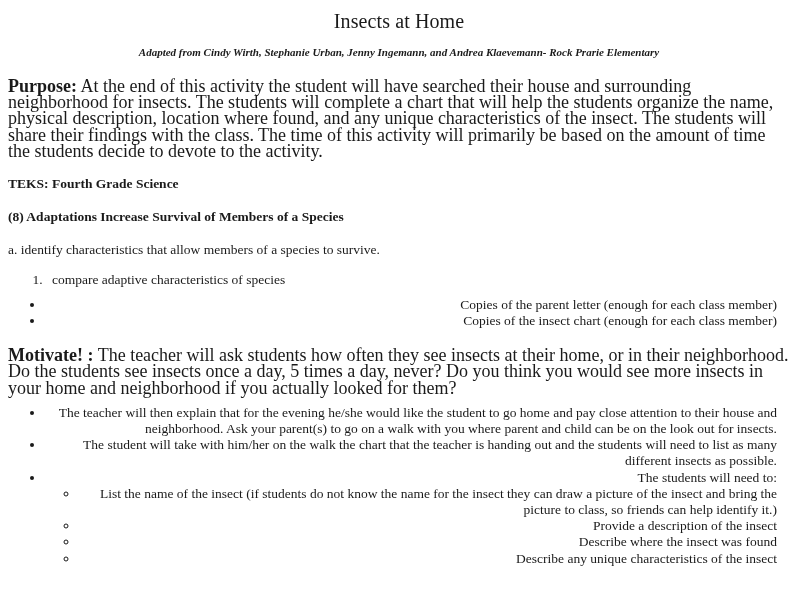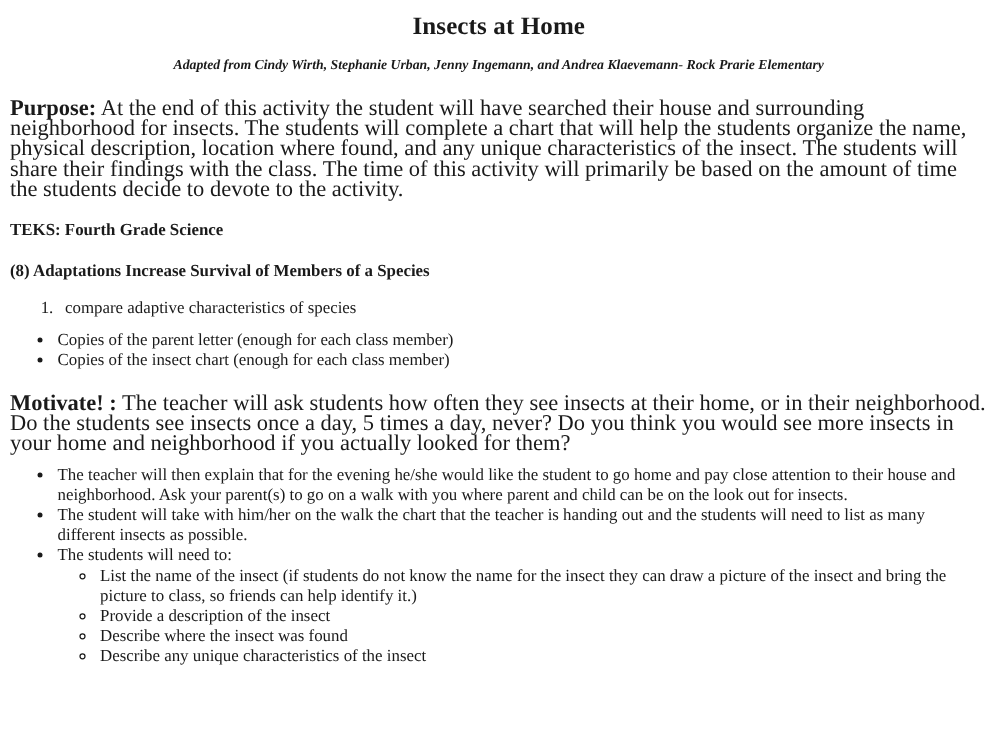--- a/index.html
+++ b/index.html
@@ -19,21 +19,21 @@
 
   .page {
     box-sizing: border-box;
     width: 800px;
     padding: 4px 10px 0 8px;
   }
 
   .doc-title {
     text-align: center;
     font-size: 20px;
-    font-weight: bold;
+    font-weight: normal;
     line-height: 26px;
     margin: 4px 0 0 0;
     letter-spacing: 0.1px;
   }
 
   .doc-subtitle {
     text-align: center;
     font-size: 11px;
     font-weight: bold;
     font-style: italic;
@@ -78,20 +78,21 @@
   ul.disc-list {
     list-style-type: disc;
     margin: 9px 0 0 0;
     padding-left: 37px;
     font-size: 13.5px;
     line-height: 16.2px;
   }
   ul.disc-list > li {
     margin: 0 13px 0 0;
     padding-left: 1px;
+    text-align: right;
   }
 
   ul.circle-list {
     list-style-type: circle;
     margin: 0;
     padding-left: 33px;
     font-size: 13.5px;
     line-height: 16.2px;
   }
   ul.circle-list > li {
@@ -107,20 +108,21 @@
   <h1 class="doc-title">Insects at Home</h1>
 
   <div class="doc-subtitle">Adapted from Cindy Wirth, Stephanie Urban, Jenny Ingemann, and Andrea Klaevemann- Rock Prarie Elementary</div>
 
   <p class="body-para"><b>Purpose:</b><span> At the end of this activity the student will have searched their house and surrounding neighborhood for insects. The students will complete a chart that will help the students organize the name, physical description, location where found, and any unique characteristics of the insect. The students will share their findings with the class. The time of this activity will primarily be based on the amount of time the students decide to devote to the activity.</span></p>
 
   <p class="heading-line">TEKS: Fourth Grade Science</p>
 
   <p class="heading-line">(8) Adaptations Increase Survival of Members of a Species</p>
 
+  <p class="plain-line">a. identify characteristics that allow members of a species to survive.</p>
 
   <ol class="num-list">
     <li>compare adaptive characteristics of species</li>
   </ol>
 
 
   <ul class="disc-list">
     <li>Copies of the parent letter (enough for each class member)</li>
     <li>Copies of the insect chart (enough for each class member)</li>
   </ul>

